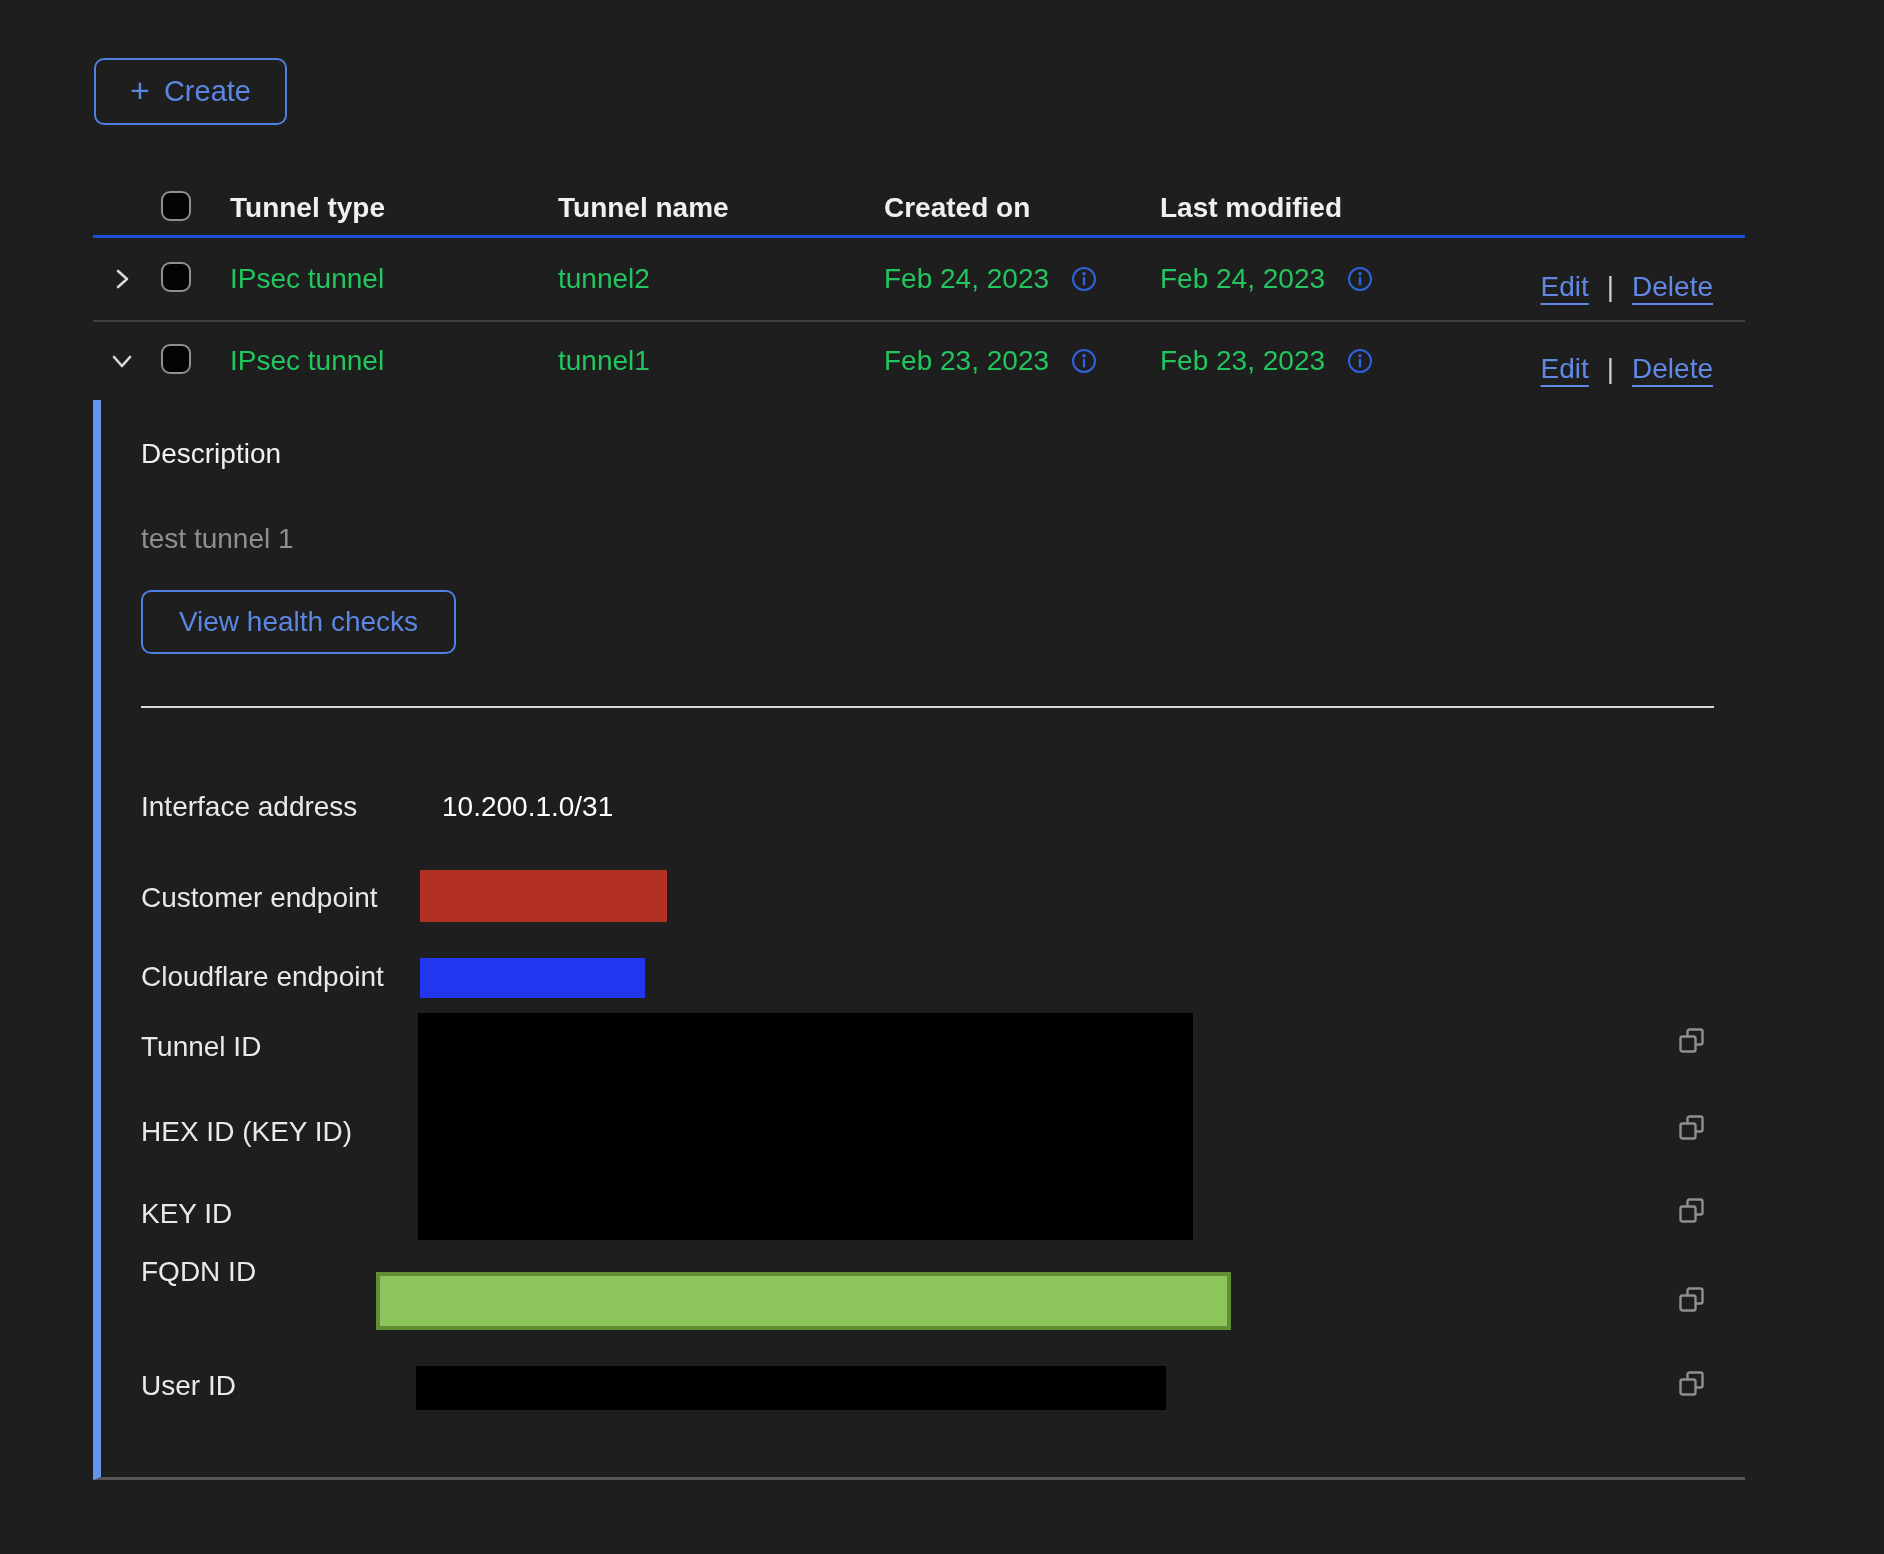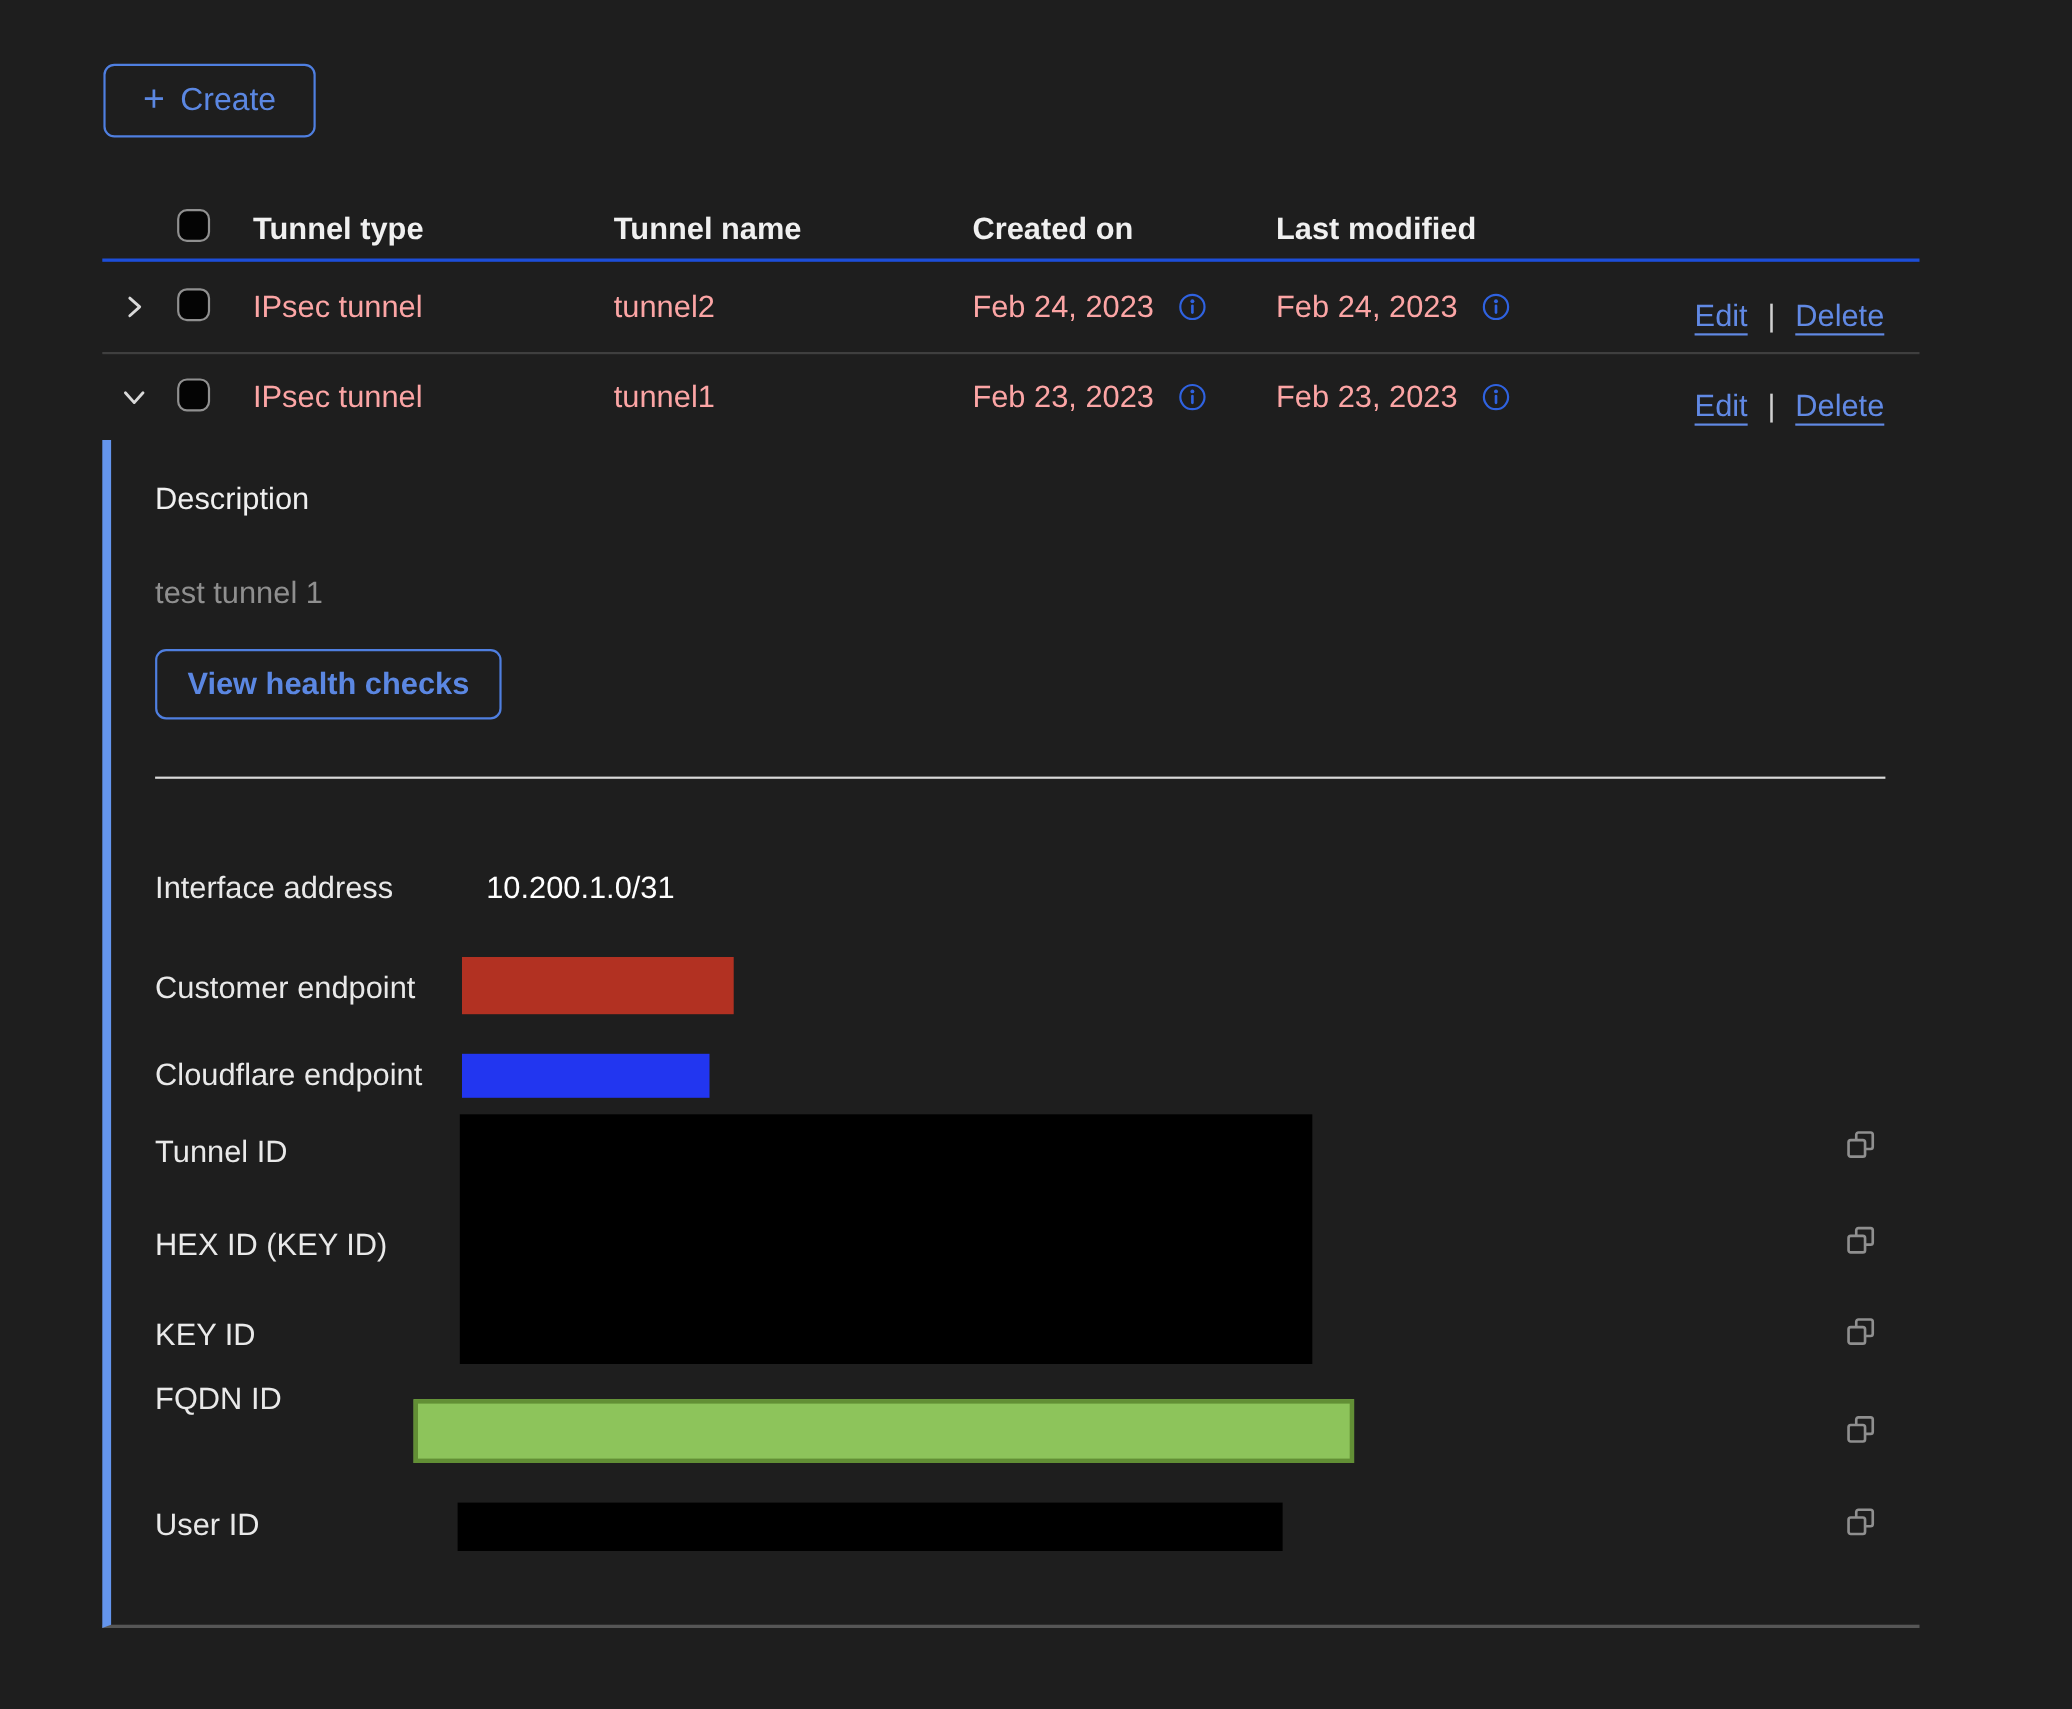--- a/index.html
+++ b/index.html
@@ -29,21 +29,21 @@
   .table { position:absolute; left:93px; top:180px; width:1652px; }
   .row {
     display:grid;
     grid-template-columns:44px 93px 328px 326px 276px 280px 1fr;
     align-items:center;
   }
   .thead { height:58px; border-bottom:3px solid #1d4ed8; }
   .th { font-size:28px; font-weight:700; color:#f0f0f0; }
   .trow1 { height:84px; border-bottom:2px solid #3f3f3f; }
   .trow2 { height:78px; }
-  .cell { font-size:28px; color:#fca5a5; }
+  .cell { font-size:28px; color:#22c55e; }
   .datecell { display:flex; align-items:center; gap:22px; }
   .chev { width:30px; height:30px; margin-left:14px; cursor:pointer; background:none; border:none; display:flex; align-items:center; justify-content:center; }
   .checkbox {
     width:30px; height:30px; margin-left:24px;
     border:2px solid #909090; border-radius:9px;
     background:#040404; appearance:none; -webkit-appearance:none;
     cursor:pointer;
   }
   .actions { display:flex; justify-content:flex-end; align-items:center; gap:18px; padding-right:32px;margin-top:16px; }
   .link {
@@ -58,21 +58,21 @@
     position:relative; width:1652px; height:1080px;
     border-left:8px solid #6495ed;
     border-bottom:3px solid #565656;
   }
   .abs { position:absolute; }
   .desc-title { left:40px; top:38px; font-size:28px; font-weight:500; color:#f0f0f0; }
   .desc-text  { left:40px; top:123px; font-size:28px; color:#8f8f8f; }
   .health-btn {
     left:40px; top:190px; width:315px; height:64px;
     background:transparent; border:2px solid #4f7fe0; border-radius:10px;
-    color:#5b87e2; font-size:28px; font-family:"Liberation Sans", sans-serif; cursor:pointer;font-weight:bold;
+    color:#5b87e2; font-size:28px; font-family:"Liberation Sans", sans-serif; cursor:pointer;
   }
   .divider { left:40px; top:306px; width:1573px; height:2px; background:#d9d9d9; }
 
   .f-label { left:40px; font-size:28px; color:#e9e9e9; white-space:nowrap; }
   .f-value { font-size:28px; color:#ffffff; }
   .redact { position:absolute; }
   .copy-btn { left:1575px; width:32px; height:32px; background:none; border:none; padding:0; cursor:pointer; }
 </style>
 </head>
 <body>

